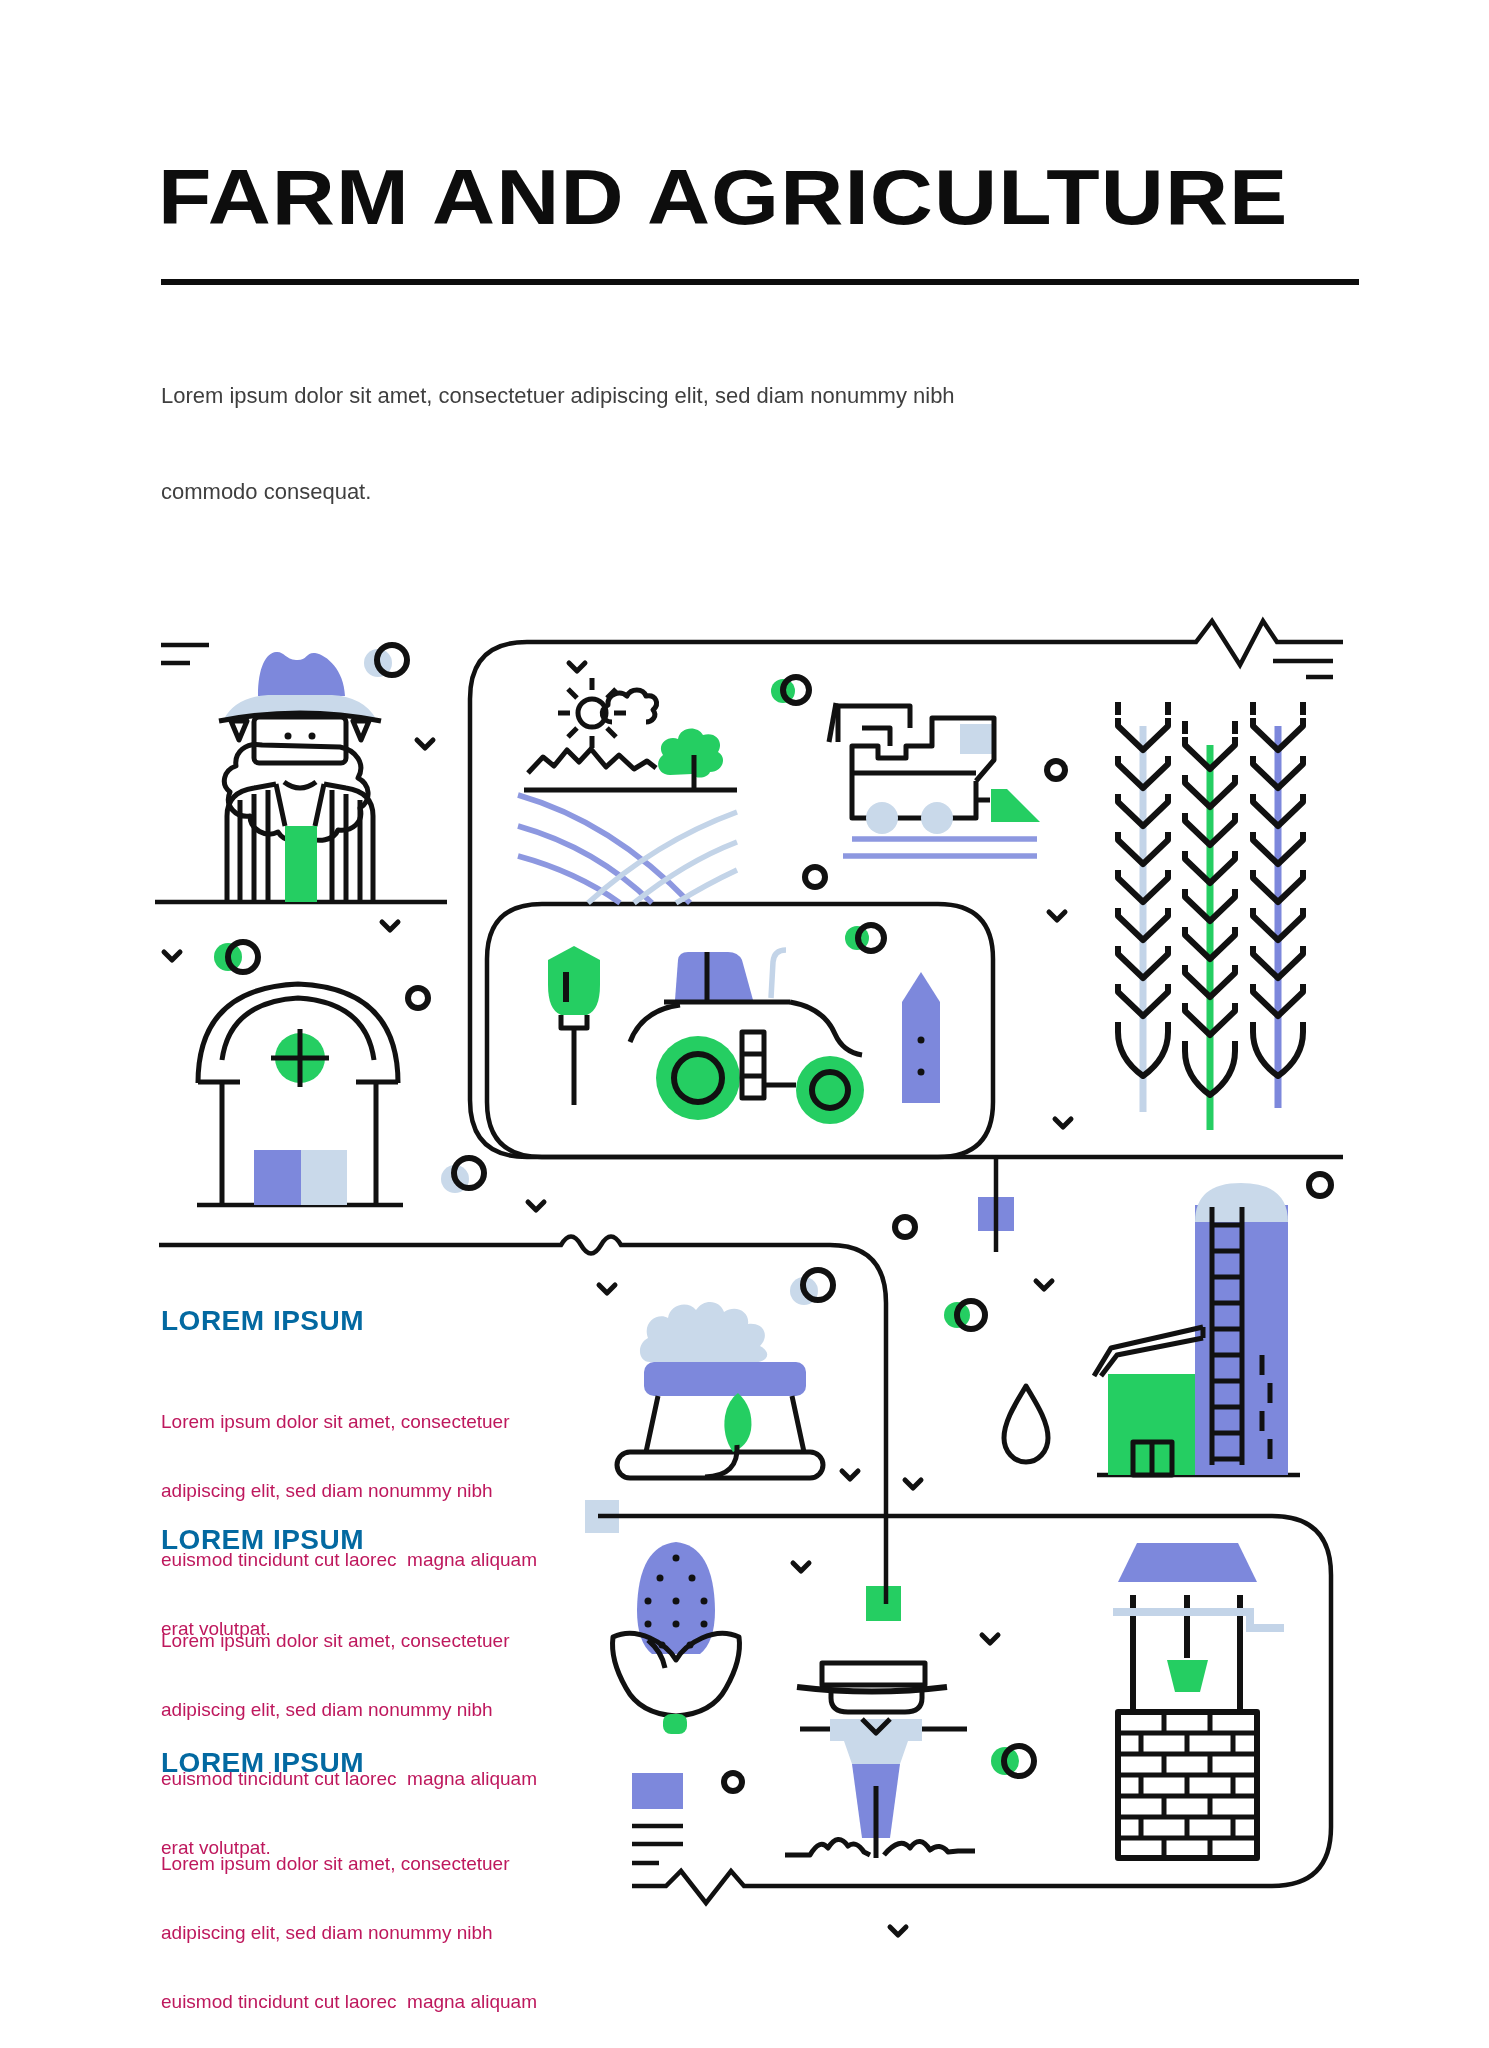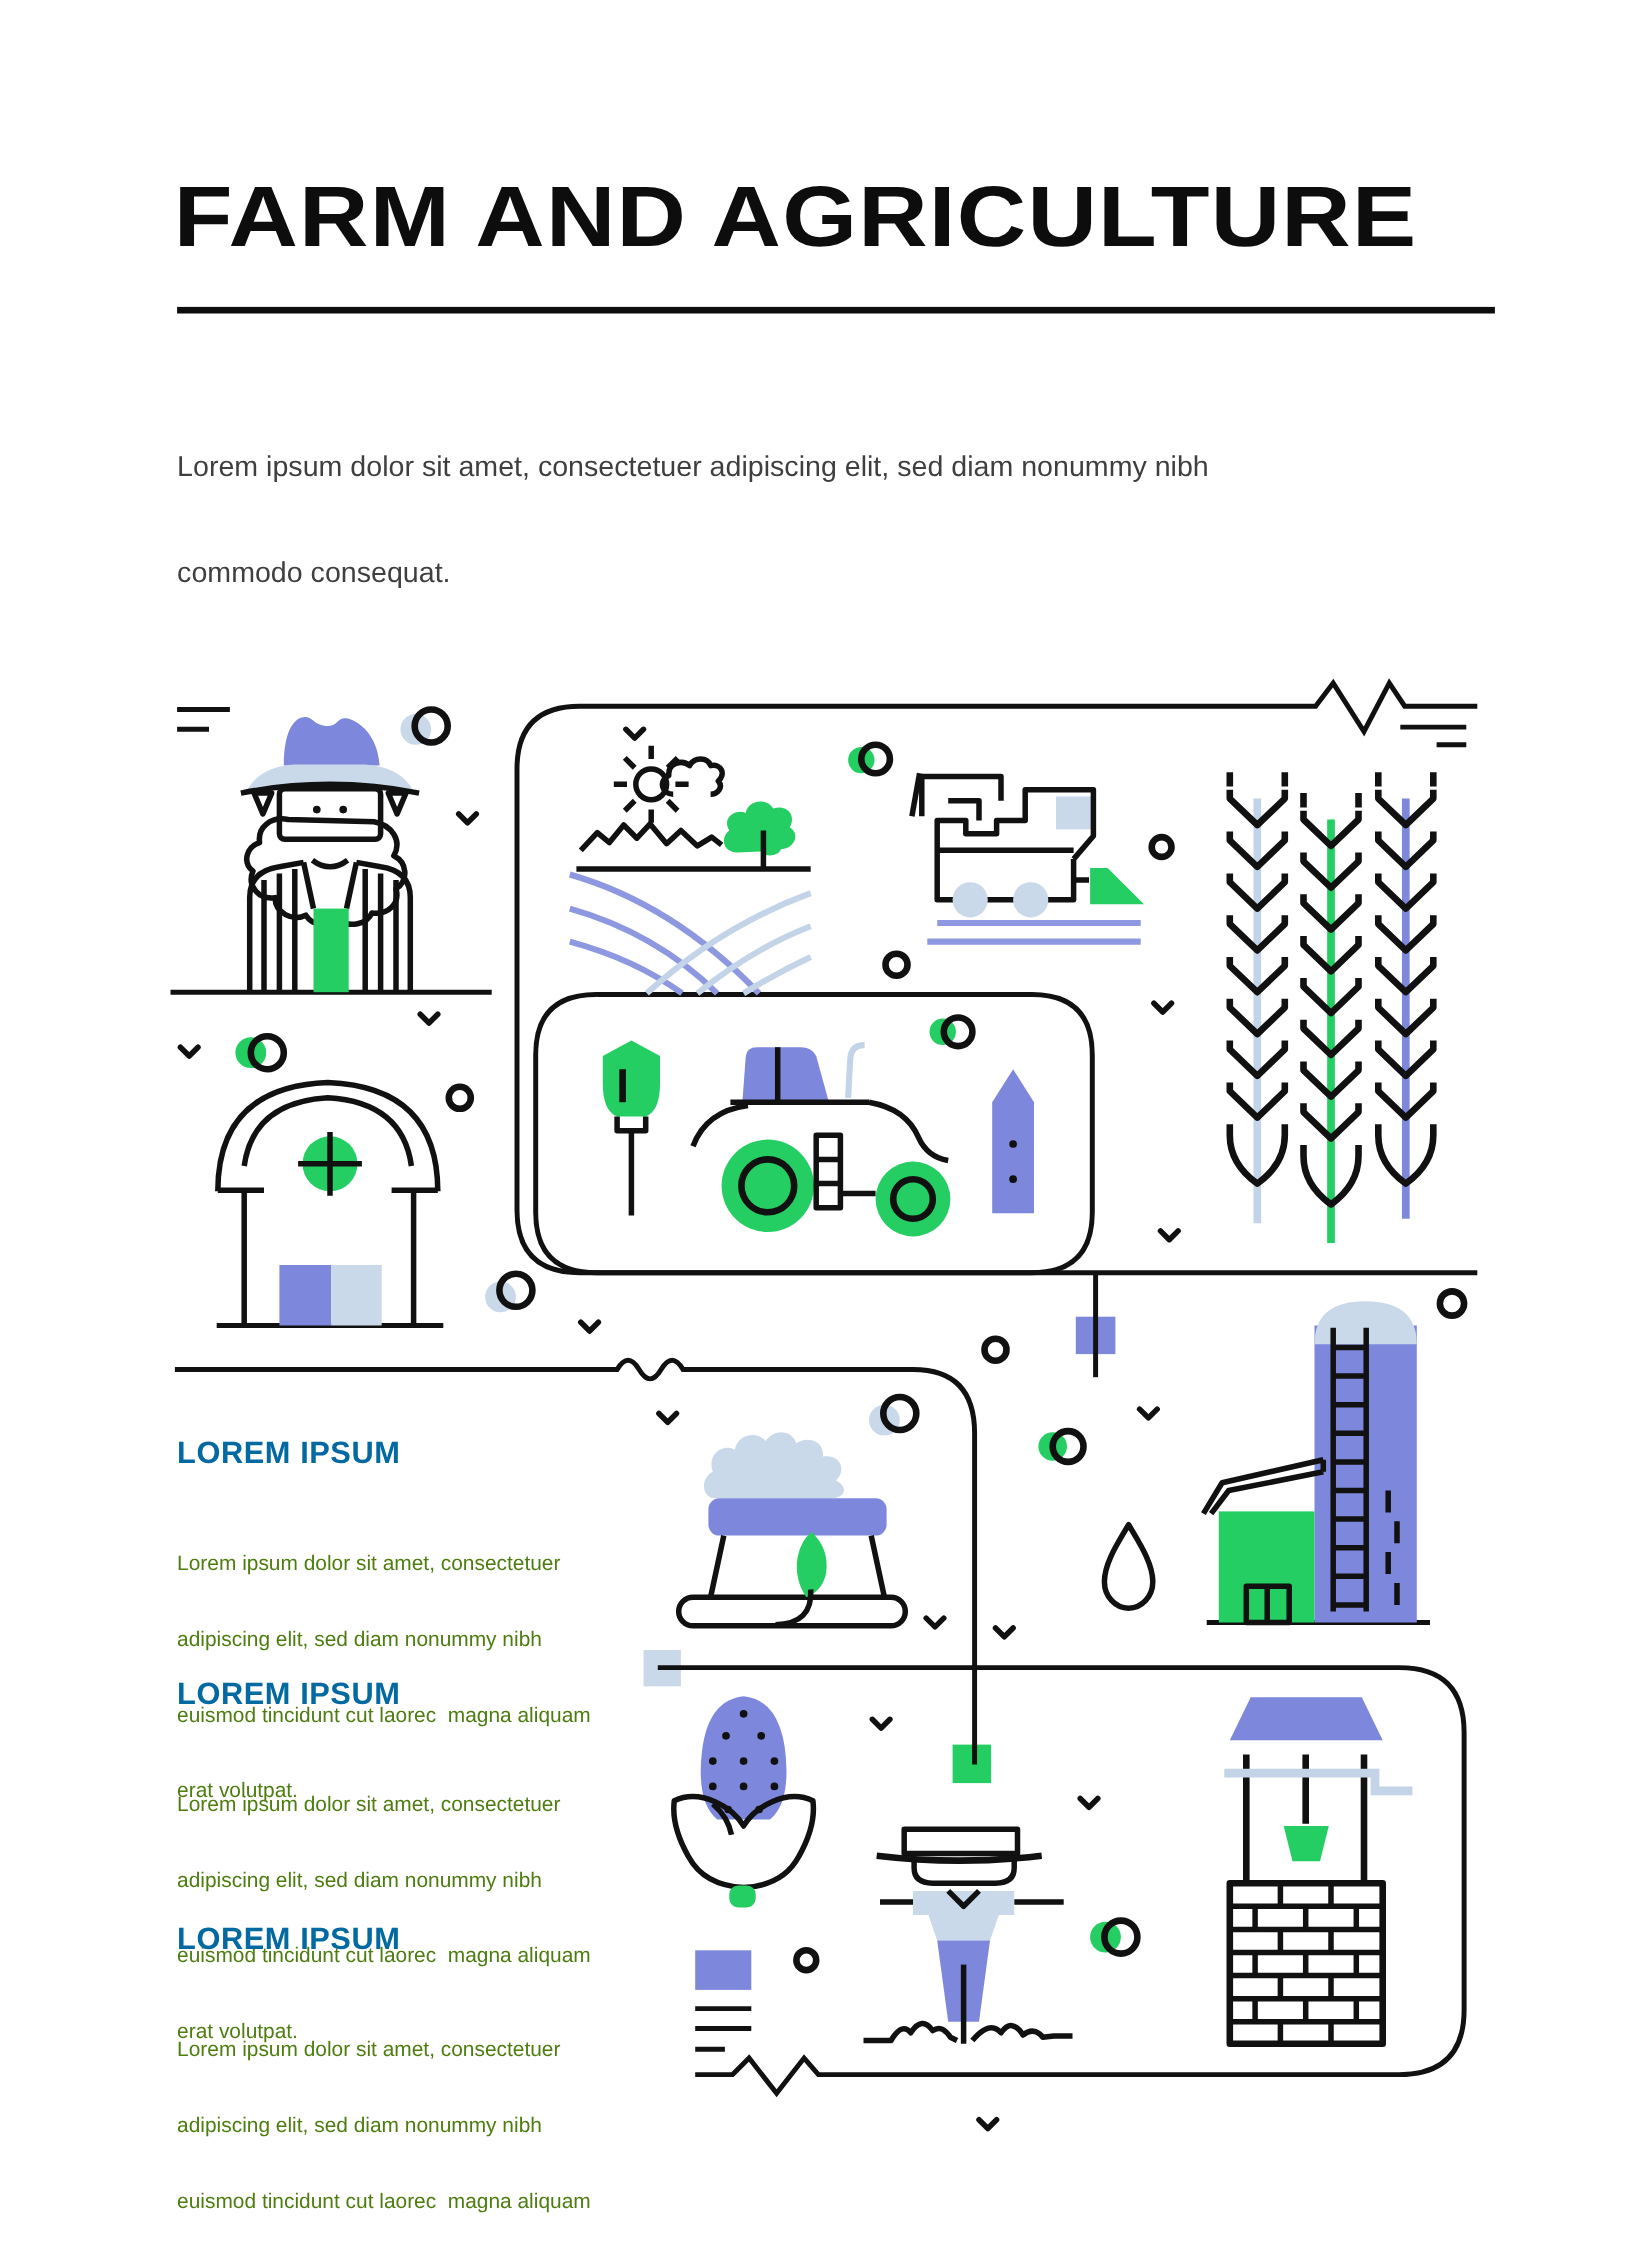--- a/index.html
+++ b/index.html
@@ -2,24 +2,24 @@
 <html><head>
 <meta charset="utf-8">
 <style>
   html,body{margin:0;padding:0;background:#fff;}
   body{width:1489px;height:2048px;position:relative;overflow:hidden;
        font-family:"Liberation Sans", sans-serif;color:#121212;}
   .abs{position:absolute;}
   #title{left:158px;top:152px;font-size:78px;font-weight:bold;letter-spacing:1px;
          transform:scaleX(1.12);transform-origin:left center;white-space:nowrap;color:#0d0d0d;}
   #rule{left:161px;top:279px;width:1198px;height:6px;background:#0d0d0d;}
-  #intro{left:161px;top:344px;font-size:26px;line-height:32px;color:#3f3f3f;white-space:pre;}
+  #intro{left:161px;top:316px;font-size:22px;line-height:32px;color:#3f3f3f;white-space:pre;}
   .section{left:161px;width:340px;}
   .sec-head{font-size:28px;font-weight:bold;letter-spacing:.5px;color:#0369a1;white-space:nowrap;}
-  .sec-body{margin-top:27px;font-size:19px;line-height:23px;color:#4d7c0f;white-space:pre;}
+  .sec-body{margin-top:27px;font-size:19px;line-height:23px;color:#be185d;white-space:pre;}
   #sec1{top:1305px;} #sec2{top:1524px;} #sec3{top:1747px;}
   svg{position:absolute;left:0;top:0;}
   .ln{fill:none;stroke:#111;stroke-width:4.5px;}
   .ic{fill:none;stroke:#111;stroke-width:5px;stroke-linejoin:round;}
   .ic6{fill:none;stroke:#111;stroke-width:6px;stroke-linejoin:round;}
   .chev{fill:none;stroke:#111;stroke-width:5px;stroke-linecap:round;stroke-linejoin:round;}
   .grn{fill:#25ce62;} .pur{fill:#7d88dc;} .lbl{fill:#c9d9ea;}
   .pln{fill:none;stroke:#8d98e0;stroke-width:5.5px;}
   .lbln{fill:none;stroke:#c3d4e8;stroke-width:5.5px;}
   .ring{fill:none;stroke:#111;stroke-width:6px;}

